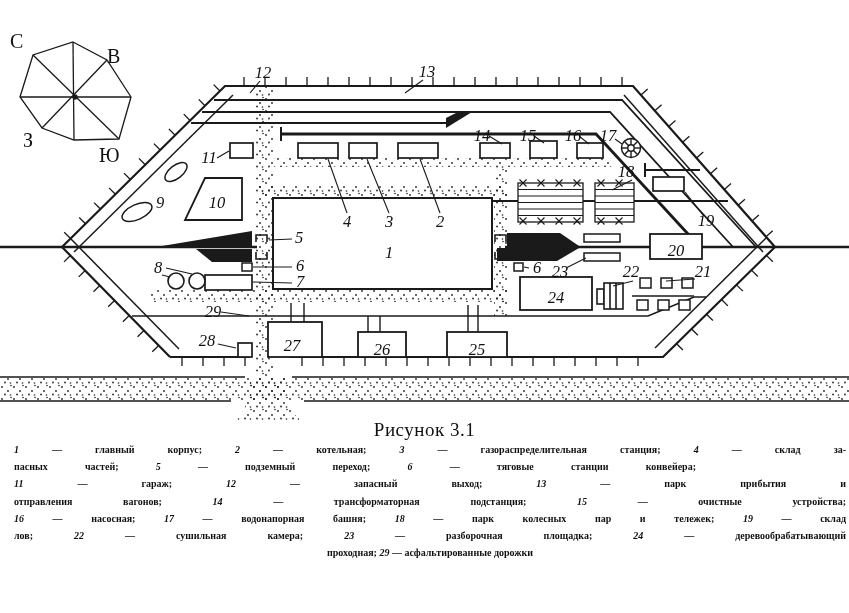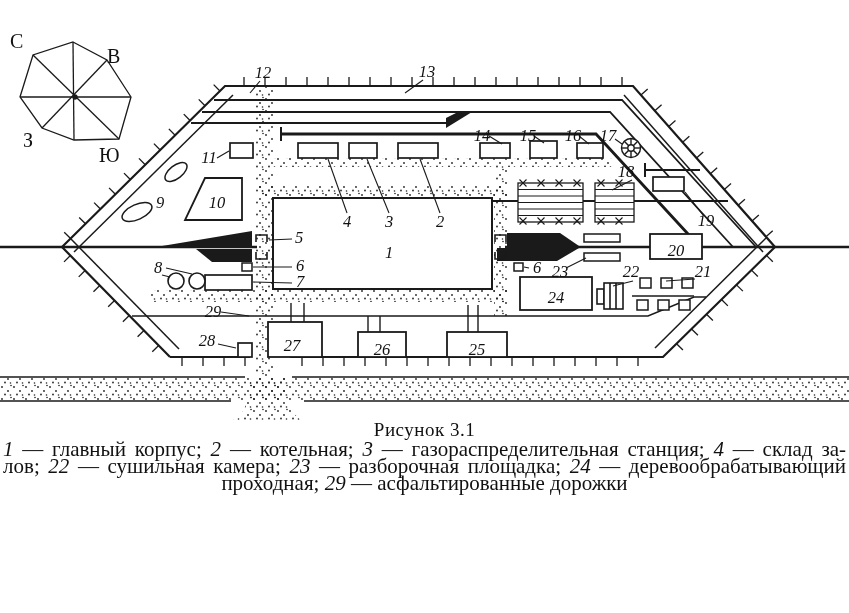--- a/index.html
+++ b/index.html
@@ -1,20 +1,20 @@
 <!DOCTYPE html>
 <html><head>
 <meta charset="utf-8">
 <style>
   html,body{margin:0;padding:0;background:#ffffff;}
   body{width:849px;height:613px;font-family:"Liberation Serif",serif;color:#111;overflow:hidden;}
   #figure-wrap{position:relative;width:849px;height:420px;background:#fff;}
   svg{display:block;}
   .caption{height:20px;line-height:20px;text-align:center;font-size:19px;color:#111;letter-spacing:0.5px;}
-  .legend{padding:1px 3px 0 3px;font-size:21px;line-height:17.2px;color:#111;}
+  .legend{padding:1px 3px 0 14px;font-size:10px;line-height:17.2px;color:#111;font-weight:bold;}
   .legend-line{text-align:justify;text-align-last:justify;white-space:normal;}
   .legend-line.short{padding-right:150px;}
   .legend-line.last{text-align-last:center;}
   .legend-line i{font-style:italic;}
   .plan-label{font-family:"Liberation Serif",serif;font-style:italic;font-size:16.5px;fill:#111;}
   .compass-letter{font-family:"Liberation Serif",serif;font-size:20px;fill:#111;}
 </style>
 </head>
 <body>
 
@@ -350,15 +350,19 @@
         <text class="plan-label" x="207" y="346" text-anchor="middle">28</text>
         <text class="plan-label" x="213" y="317" text-anchor="middle">29</text>
       </g>
 </svg>
 </div>
 
 <div class="caption">Рисунок 3.1</div>
 
 <div class="legend" id="legend">
     <div class="legend-line"><i>1</i> — главный корпус; <i>2</i> — котельная; <i>3</i> — газораспределительная станция; <i>4</i> — склад за-</div>
+    <div class="legend-line short">пасных частей; <i>5</i> — подземный переход; <i>6</i> — тяговые станции конвейера;</div>
+    <div class="legend-line"><i>11</i> — гараж; <i>12</i> — запасный выход; <i>13</i> — парк прибытия и</div>
+    <div class="legend-line">отправления вагонов; <i>14</i> — трансформаторная подстанция; <i>15</i> — очистные устройства;</div>
+    <div class="legend-line"><i>16</i> — насосная; <i>17</i> — водонапорная башня; <i>18</i> — парк колесных пар и тележек; <i>19</i> — склад</div>
     <div class="legend-line">лов; <i>22</i> — сушильная камера; <i>23</i> — разборочная площадка; <i>24</i> — деревообрабатывающий</div>
     <div class="legend-line last">проходная; <i>29</i> — асфальтированные дорожки</div>
   </div>
 
 </body></html>

